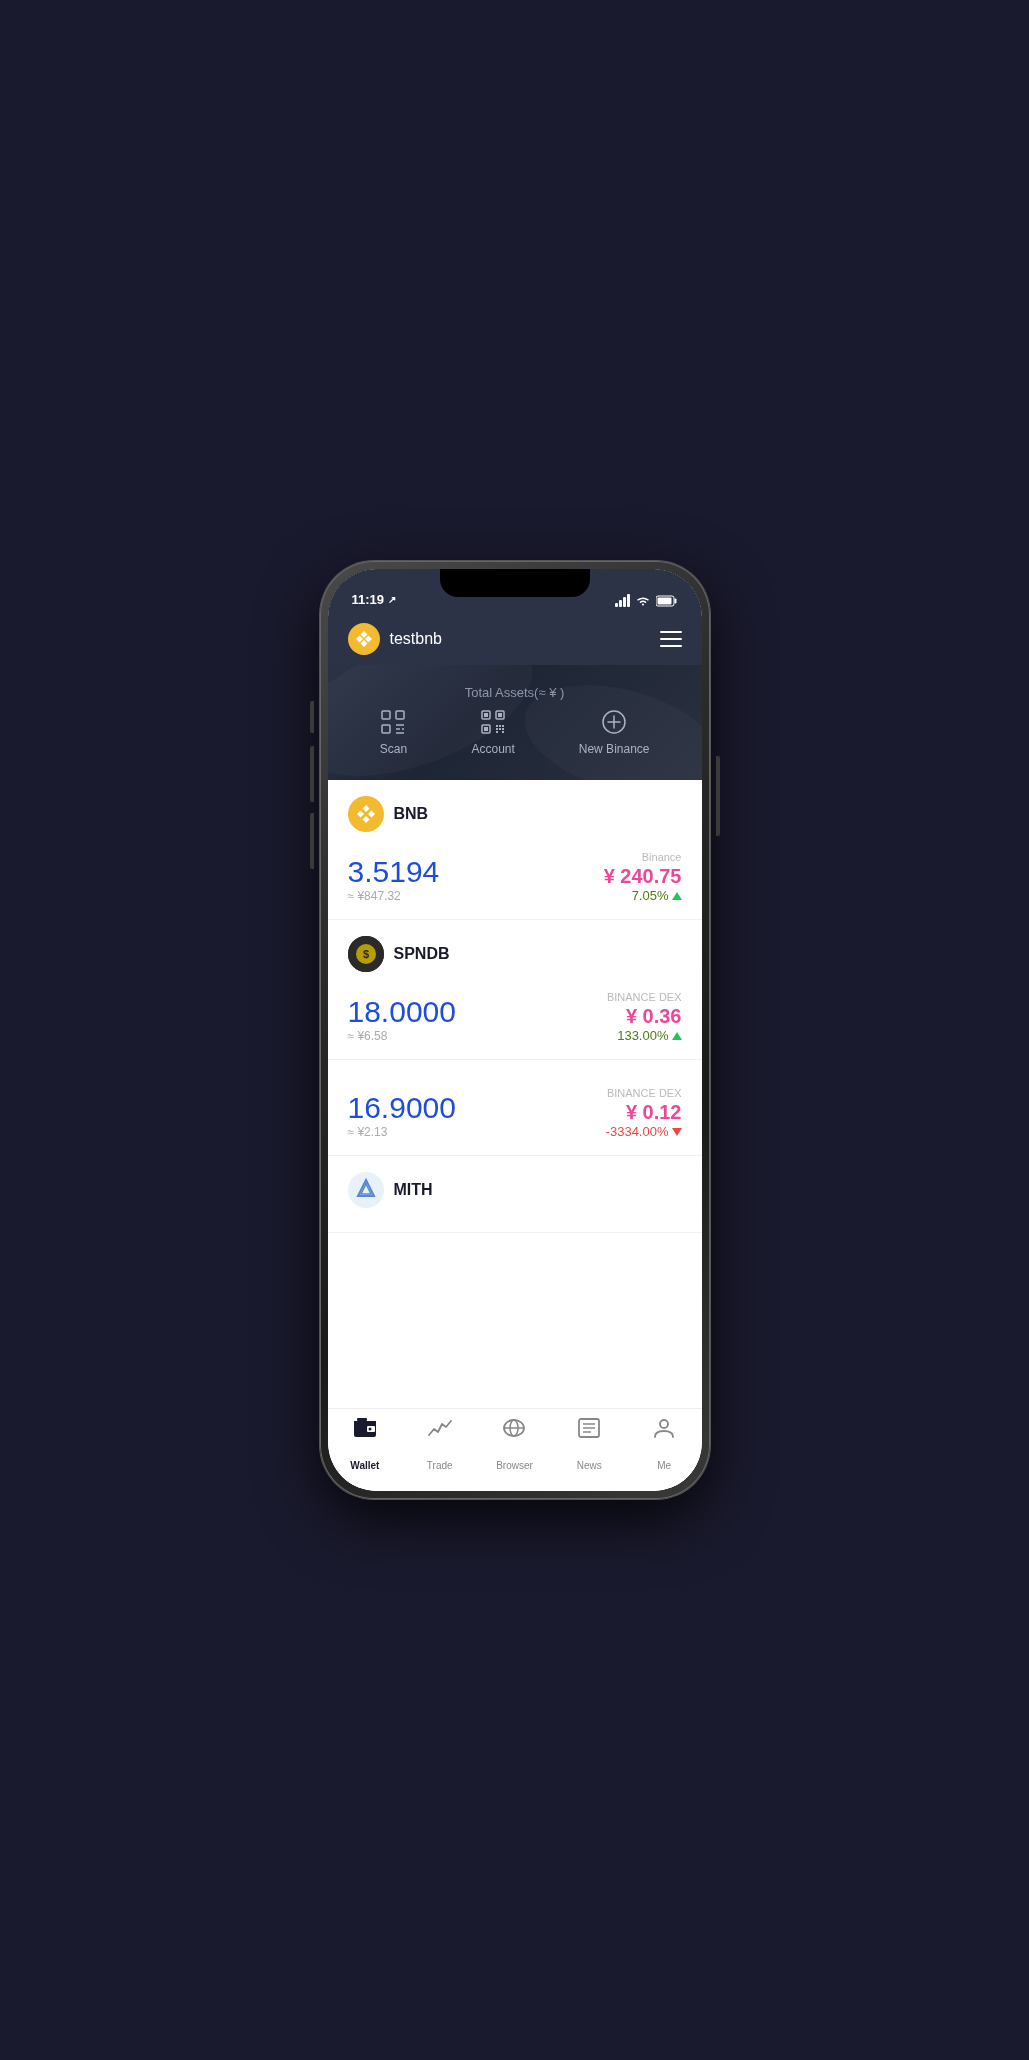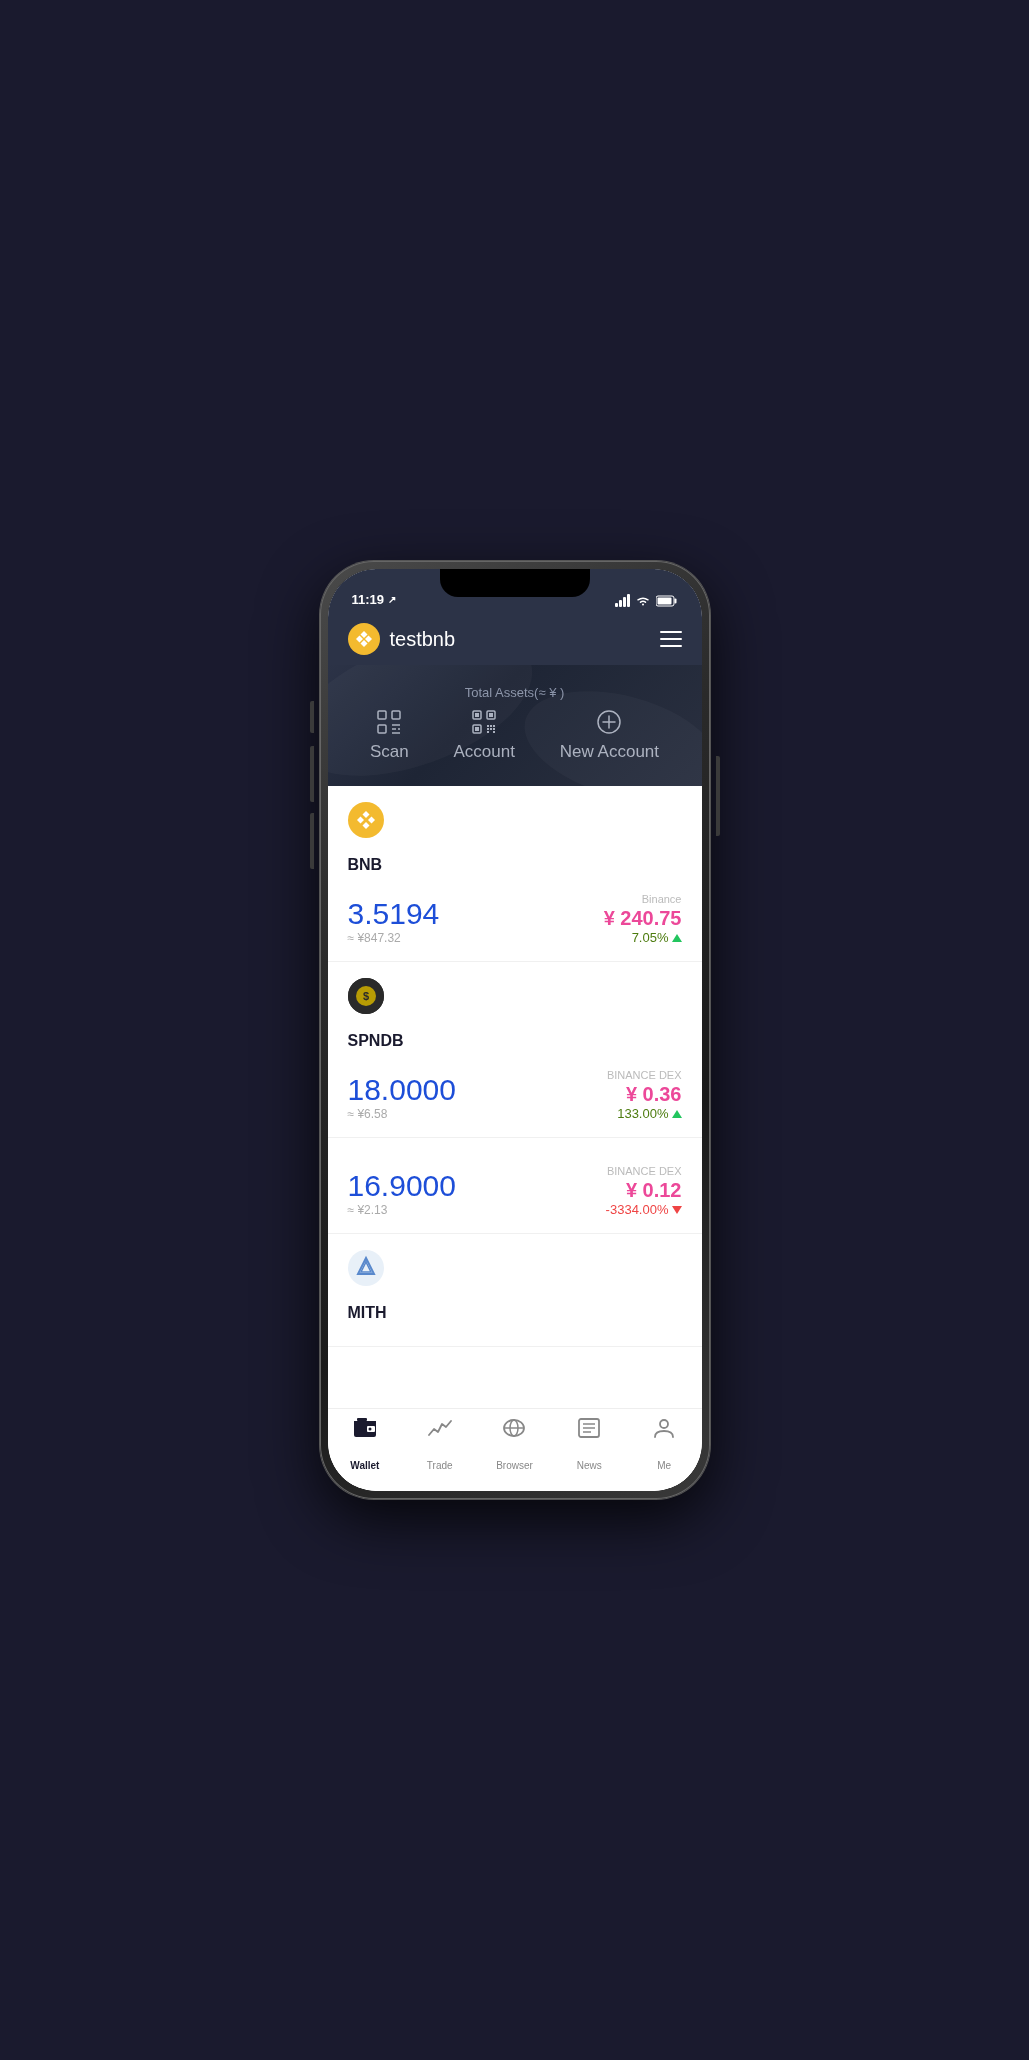--- a/index.html
+++ b/index.html
@@ -120,21 +120,21 @@
       display: flex;
       align-items: center;
       gap: 10px;
     }
     .bnb-logo {
       width: 32px;
       height: 32px;
     }
     .header-title {
       color: #fff;
-      font-size: 20px;
+      font-size: 16px;
       font-weight: 500;
     }
     .hamburger {
       display: flex;
       flex-direction: column;
       gap: 5px;
       cursor: pointer;
     }
     .hamburger-line {
       width: 22px;
@@ -188,38 +188,38 @@
     }
     .hero-action {
       display: flex;
       flex-direction: column;
       align-items: center;
       gap: 6px;
       cursor: pointer;
     }
     .hero-action-label {
       color: #aab0be;
-      font-size: 17px;
+      font-size: 12px;
     }
     
     .asset-list {
       background: #fff;
       flex: 1;
       overflow-y: auto;
     }
     .asset-item {
       padding: 16px 20px;
       border-bottom: 1px solid #f0f0f0;
       cursor: pointer;
     }
     .asset-header {
       display: flex;
-      gap: 18px;
+      align-items: center;
+      gap: 10px;
       margin-bottom: 8px;
-      flex-direction: column;
     }
     .asset-icon {
       width: 36px;
       height: 36px;
       border-radius: 50%;
       display: flex;
       align-items: center;
       justify-content: center;
       font-size: 18px;
       font-weight: bold;
@@ -419,21 +419,21 @@
             </svg>
             <span class="hero-action-label">Account</span>
           </div>
 
           <div class="hero-action">
             <svg width="28" height="28" viewBox="0 0 28 28">
               <circle cx="14" cy="14" r="11" stroke="#aab0be" stroke-width="1.5" fill="none"></circle>
               <line x1="14" y1="8" x2="14" y2="20" stroke="#aab0be" stroke-width="1.5" stroke-linecap="round"></line>
               <line x1="8" y1="14" x2="20" y2="14" stroke="#aab0be" stroke-width="1.5" stroke-linecap="round"></line>
             </svg>
-            <span class="hero-action-label">New Account</span>
+            <span class="hero-action-label">New Binance</span>
           </div>
 
         </div>
       </div>
 
       <div class="asset-list">
 
         <div class="asset-item">
           <div class="asset-header">
             <div class="asset-icon asset-icon-bnb">

